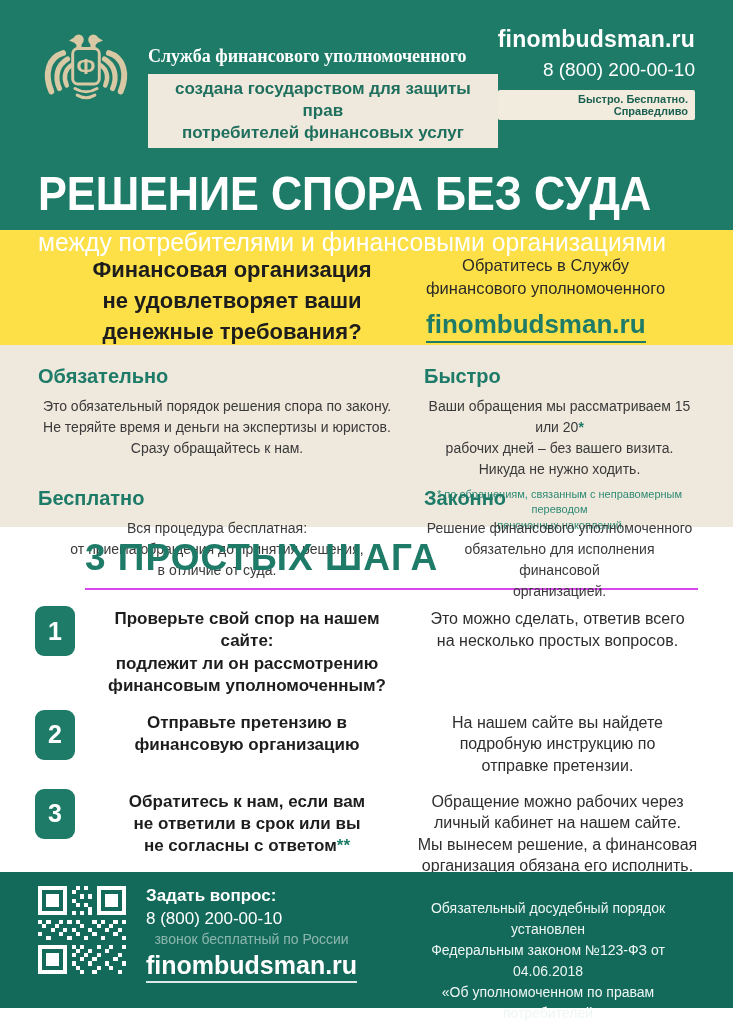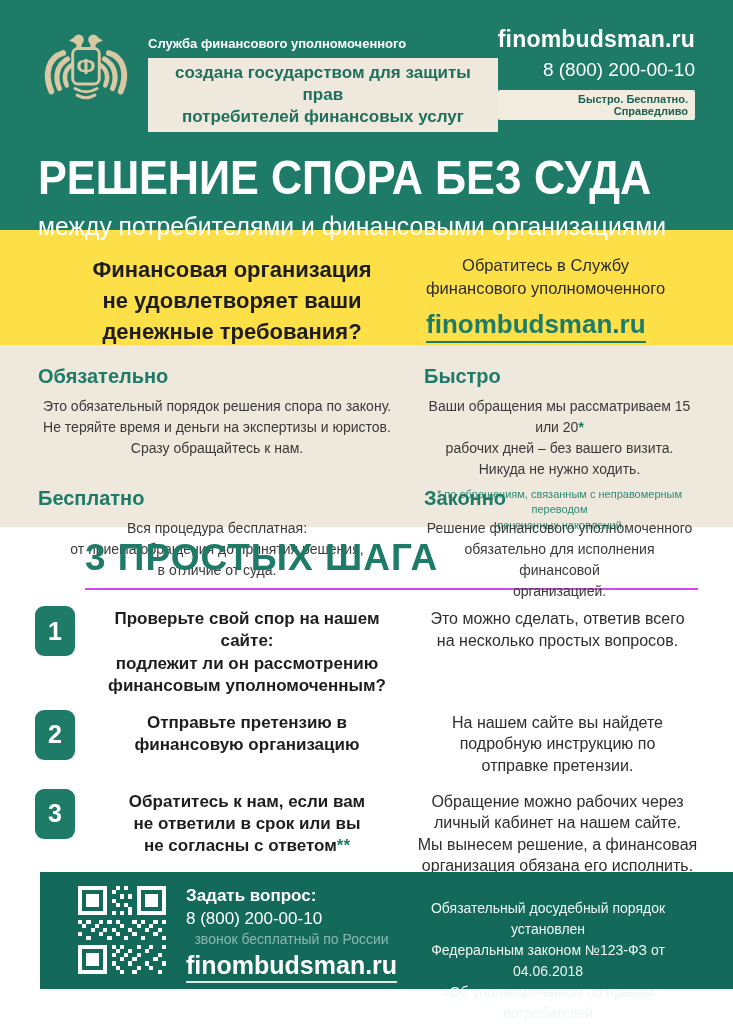--- a/index.html
+++ b/index.html
@@ -9,21 +9,21 @@
     background:#ffffff; color:#222;
   }
   .poster { width:733px; height:1024px; overflow:hidden; background:#fff; }
   .pre { white-space:pre-line;text-align:center; }
 
   
   .header { height:230px; background:#1e7b68; padding:26px 38px 0; color:#fff; }
   .header-top { display:flex; justify-content:space-between; align-items:flex-start; }
   .brand { display:flex; align-items:flex-start; }
   .logo { width:96px; height:92px; flex:none; margin-right:14px; margin-top:-2px; }
-  .org-name { font-size:13px; font-weight:bold; white-space:nowrap; margin-top:10px; }
+  .org-name { font-size:18px; font-weight:bold; white-space:nowrap; margin-top:20px;font-family:Liberation Serif, serif; }
   .org-tagline {
     display:inline-block; margin-top:7px; background:#efe8dd; color:#1e6f5d;
     font-size:17px; font-weight:bold; line-height:1.3; padding:4px 9px;
   }
   .header-contacts { text-align:right; }
   .hdr-site { font-size:23px; font-weight:bold; letter-spacing:.2px; }
   .hdr-phone { font-size:19px; margin-top:6px; font-weight:400; }
   .hdr-badge {
     display:inline-block; margin-top:9px; background:#f2ecdf; color:#1b5f50;
     font-size:11px; font-weight:bold; padding:3px 7px; border-radius:2px;
@@ -67,21 +67,21 @@
   .step { display:grid; grid-template-columns:42px 312px 1fr; column-gap:14px; margin-bottom:12px; align-items:start; }
   .step-num {
     width:40px; height:50px; background:#1e7b68; border-radius:9px;
     color:#fff; font-size:25px; font-weight:bold;
     display:flex; align-items:center; justify-content:center;
   }
   .step-title { font-size:17px; font-weight:bold; color:#1d1d1d; line-height:1.32; padding-top:2px; }
   .step-desc { font-size:16px; color:#2e2e2e; line-height:1.35; padding-top:2px; }
 
   
-  .footer { height:117px; background:#136a5a; padding:14px 38px 0; display:flex; align-items:flex-start; color:#fff;margin-left:40px; }
+  .footer { height:136px; background:#136a5a; padding:14px 38px 0; display:flex; align-items:flex-start; color:#fff; }
   .qr { width:88px; height:88px; flex:none; }
   .f-contacts { margin-left:20px; }
   .f-ask { font-size:17px; font-weight:bold; }
   .f-phone { font-size:17px; margin-top:3px; }
   .f-note { font-size:14px; margin-top:2px; color:rgba(255,255,255,.5);text-align:center; }
   .f-site {
     display:inline-block; margin-top:4px; font-size:25px; font-weight:bold; color:#fff;
     border-bottom:2px solid rgba(255,255,255,.85); padding-bottom:1px; text-decoration:none; cursor:pointer;
   }
   .f-legal { margin-left:auto; width:294px; font-size:14px; line-height:1.5; color:#eef6f3; margin-top:12px; }

